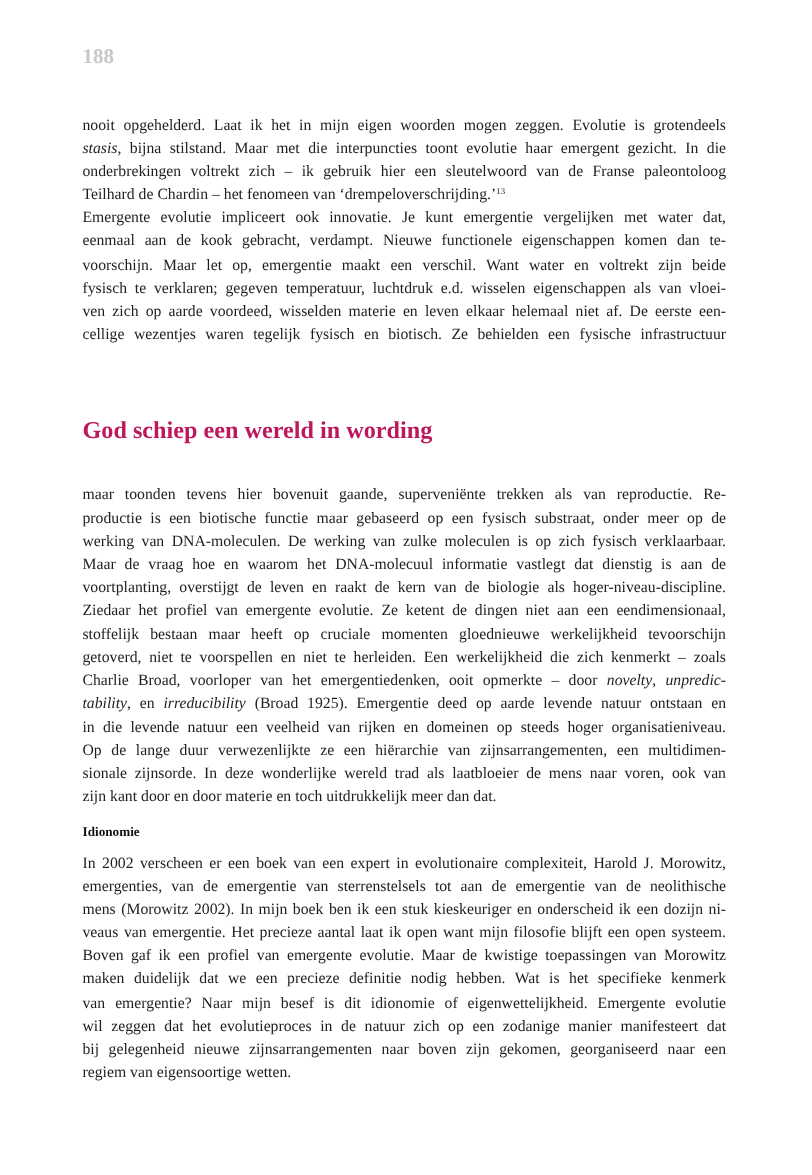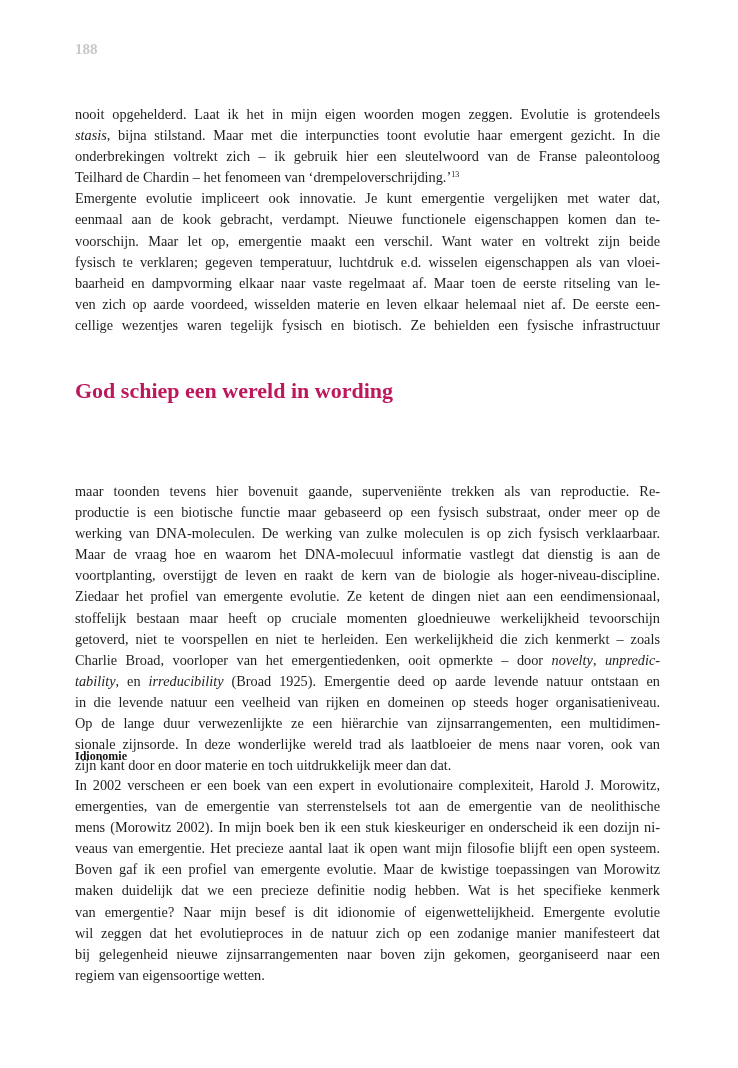--- a/index.html
+++ b/index.html
@@ -1,44 +1,43 @@
 <!DOCTYPE html>
 <html><head>
   <meta charset="utf-8">
   <style>
     html, body { margin: 0; padding: 0; background: #ffffff; }
     body { width: 738px; height: 1068px; position: relative; overflow: hidden;
            font-family: "Liberation Serif", "DejaVu Serif", serif; color: #1e1e1e; }
-    .page-number { position: absolute; left: 75px; top: 41px; font-size: 15px; font-weight: bold; color: #c8c8c8; }
+    .page-number { position: absolute; left: 75px; top: 41px; font-size: 19px; font-weight: bold; color: #c8c8c8; }
     .block { position: absolute; left: 75px; width: 585px; font-size: 14.3px; line-height: 21.1px; text-align: justify; }
     .line { display: block; white-space: nowrap; text-align-last: justify; text-align: justify; }
     .line.last { text-align-last: left; }
     .block1 { top: 104px; }
-    .block2 { top: 440px; margin-top: 41px; }
+    .block2 { top: 440px; }
     .block3 { top: 775px; }
     .section-heading { position: absolute; left: 75px; top: 378px; font-size: 22px; font-weight: bold; color: #be185d; }
     .subheading { position: absolute; left: 75px; top: 749px; font-size: 12px; font-weight: bold; color: #111; }
     sup { font-size: 8px; vertical-align: super; line-height: 0; margin-top: 12px; }
     i { font-style: italic; }
   </style>
 </head>
 <body>
 
 <div class="page-number">188</div>
 
 <div class="block block1">
   <span class="line">nooit opgehelderd. Laat ik het in mijn eigen woorden mogen zeggen. Evolutie is grotendeels</span>
   <span class="line"><i>stasis</i><span>, bijna stilstand. Maar met die interpuncties toont evolutie haar emergent gezicht. In die</span></span>
   <span class="line">onderbrekingen voltrekt zich – ik gebruik hier een sleutelwoord van de Franse paleontoloog</span>
   <span class="line last"><span>Teilhard de Chardin – het fenomeen van ‘drempeloverschrijding.’</span><sup>13</sup></span>
   <span class="line">Emergente evolutie impliceert ook innovatie. Je kunt emergentie vergelijken met water dat,</span>
   <span class="line">eenmaal aan de kook gebracht, verdampt. Nieuwe functionele eigenschappen komen dan te-</span>
   <span class="line">voorschijn. Maar let op, emergentie maakt een verschil. Want water en voltrekt zijn beide</span>
   <span class="line">fysisch te verklaren; gegeven temperatuur, luchtdruk e.d. wisselen eigenschappen als van vloei-</span>
-  <span class="line">baarheid en dampvorming elkaar naar vaste regelmaat af. Maar toen de eerste ritseling van le-</span>
   <span class="line">ven zich op aarde voordeed, wisselden materie en leven elkaar helemaal niet af. De eerste een-</span>
   <span class="line">cellige wezentjes waren tegelijk fysisch en biotisch. Ze behielden een fysische infrastructuur</span>
 </div>
 
 <div class="section-heading">God schiep een wereld in wording</div>
 
 <div class="block block2">
   <span class="line">maar toonden tevens hier bovenuit gaande, superveniënte trekken als van reproductie. Re-</span>
   <span class="line">productie is een biotische functie maar gebaseerd op een fysisch substraat, onder meer op de</span>
   <span class="line">werking van DNA-moleculen. De werking van zulke moleculen is op zich fysisch verklaarbaar.</span>

